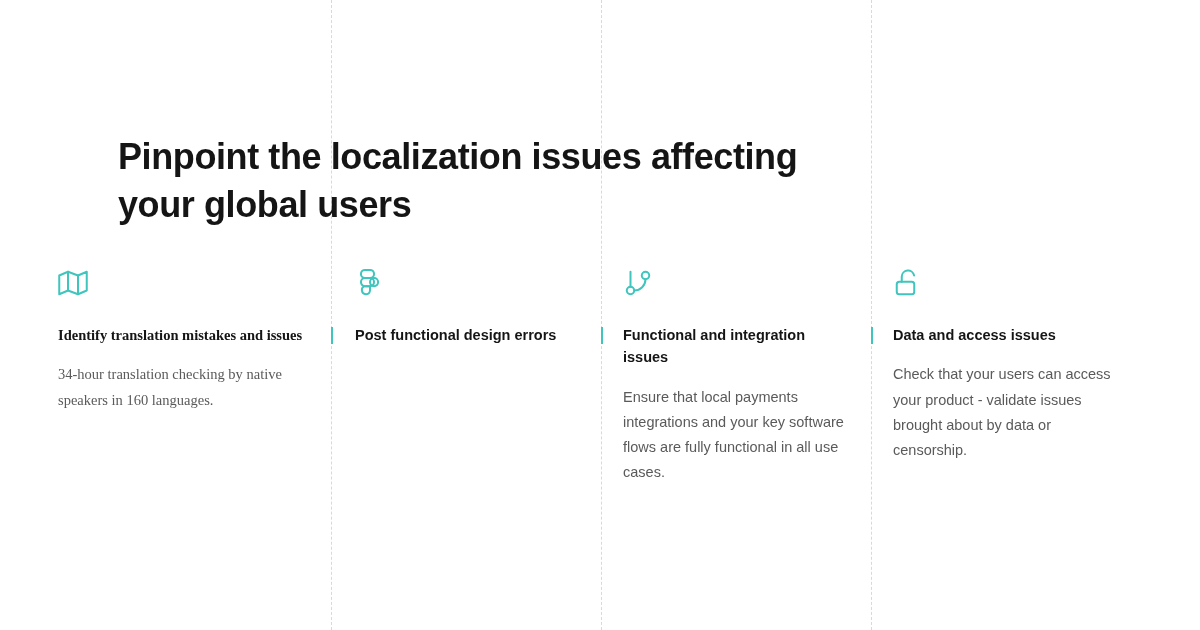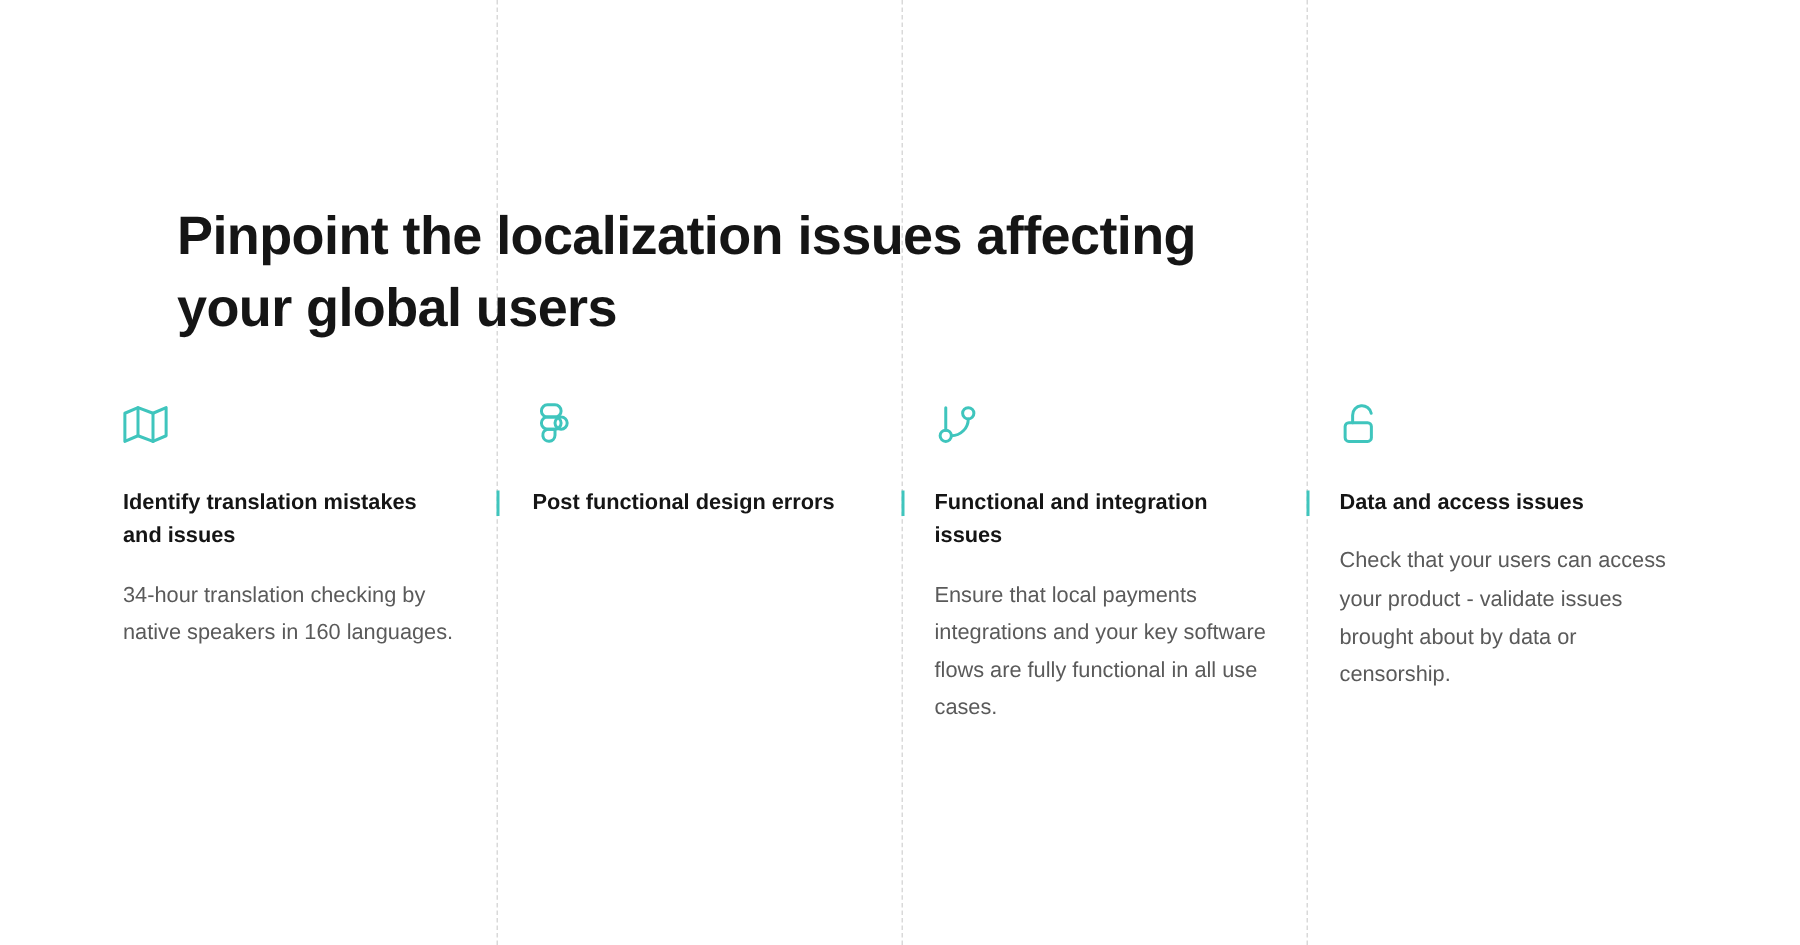--- a/index.html
+++ b/index.html
@@ -48,21 +48,21 @@
     left: 0;
     top: 268px;
     width: 1200px;
     display: flex;
   }
   .col {
     position: relative;
     width: 270px;
     padding-right: 26px;
   }
-  .col.c0 { padding-left: 82px; width: 331px; }
+  .col.c0 { padding-left: 58px; width: 331px; font-family: Liberation Serif, serif; }
   .col.c1 { padding-left: 24px; }
   .col.c2 { padding-left: 22px; }
   .col.c3 { padding-left: 22px; }
 
   .icon {
     display: block;
     height: 30px;
     margin-bottom: 26px;
   }
   .icon svg { display: block; }

